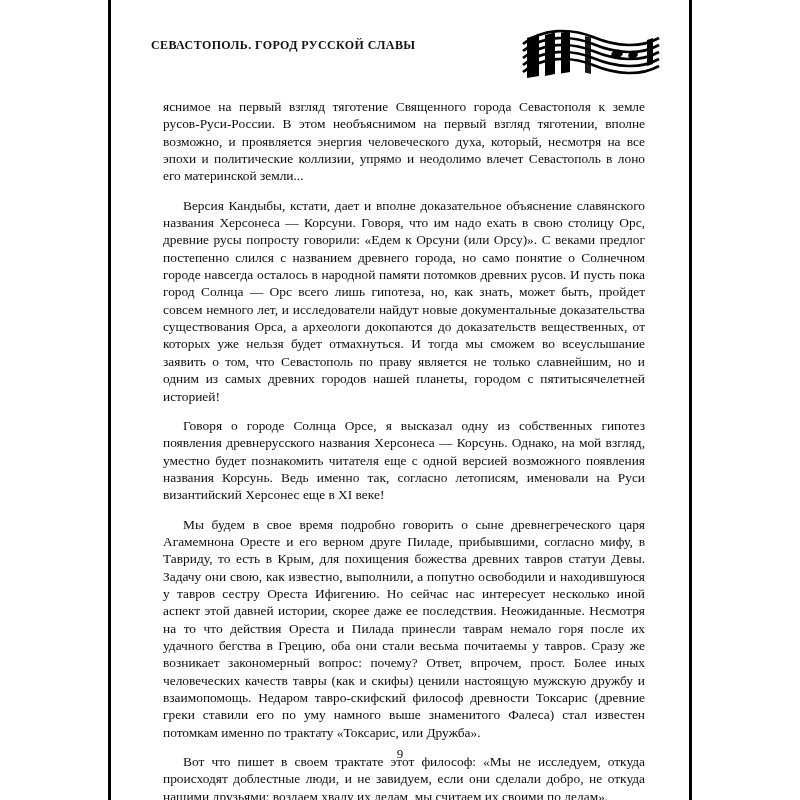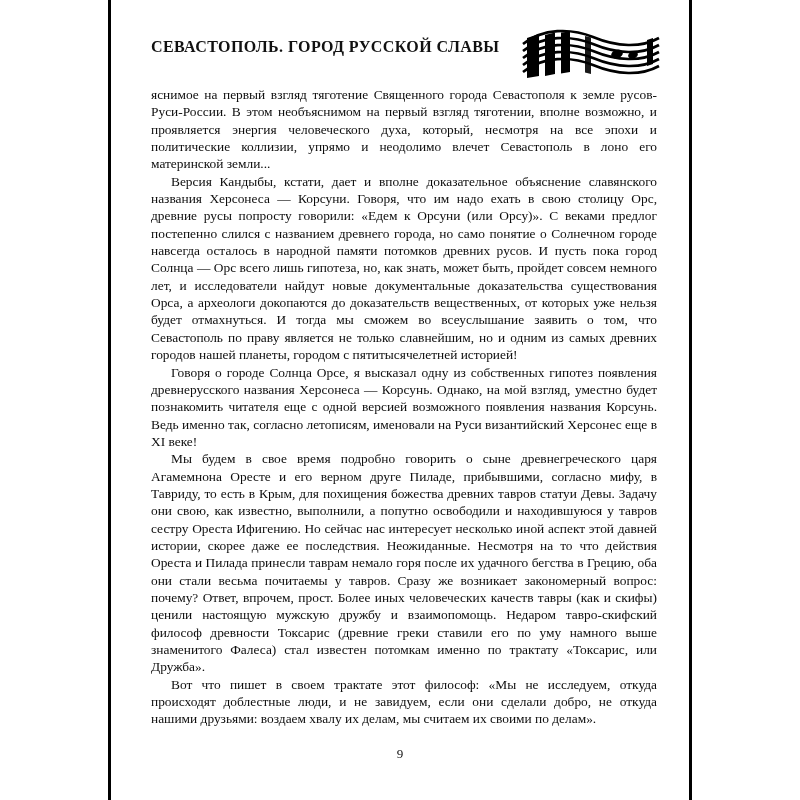--- a/index.html
+++ b/index.html
@@ -55,21 +55,21 @@
     left: 40px;
     right: 28px;
     top: 30px;
     height: 60px;
   }
   .header-title {
     position: absolute;
     left: 0;
     top: 8px;
     font-family: "Liberation Serif", serif;
-    font-size: 16px;
+    font-size: 12px;
     font-weight: bold;
     letter-spacing: 0.4px;
     color: #111111;
     white-space: nowrap;
   }
   .header-ornament {
     position: absolute;
     right: 0;
     top: -6px;
     width: 140px;
@@ -84,21 +84,21 @@
     top: 86px;
     font-family: "Liberation Serif", serif;
     font-size: 13.4px;
     line-height: 17.35px;
     color: #0d0d0d;
     text-align: justify;
     text-justify: inter-word;
     hyphens: manual;
   }
   .body-text p {
-    margin: 0;
+    margin: 12px;
     text-indent: 20px;
   }
   .body-text p.no-indent {
     text-indent: 0;
   }
 
   
   .folio {
     position: absolute;
     left: 0;

